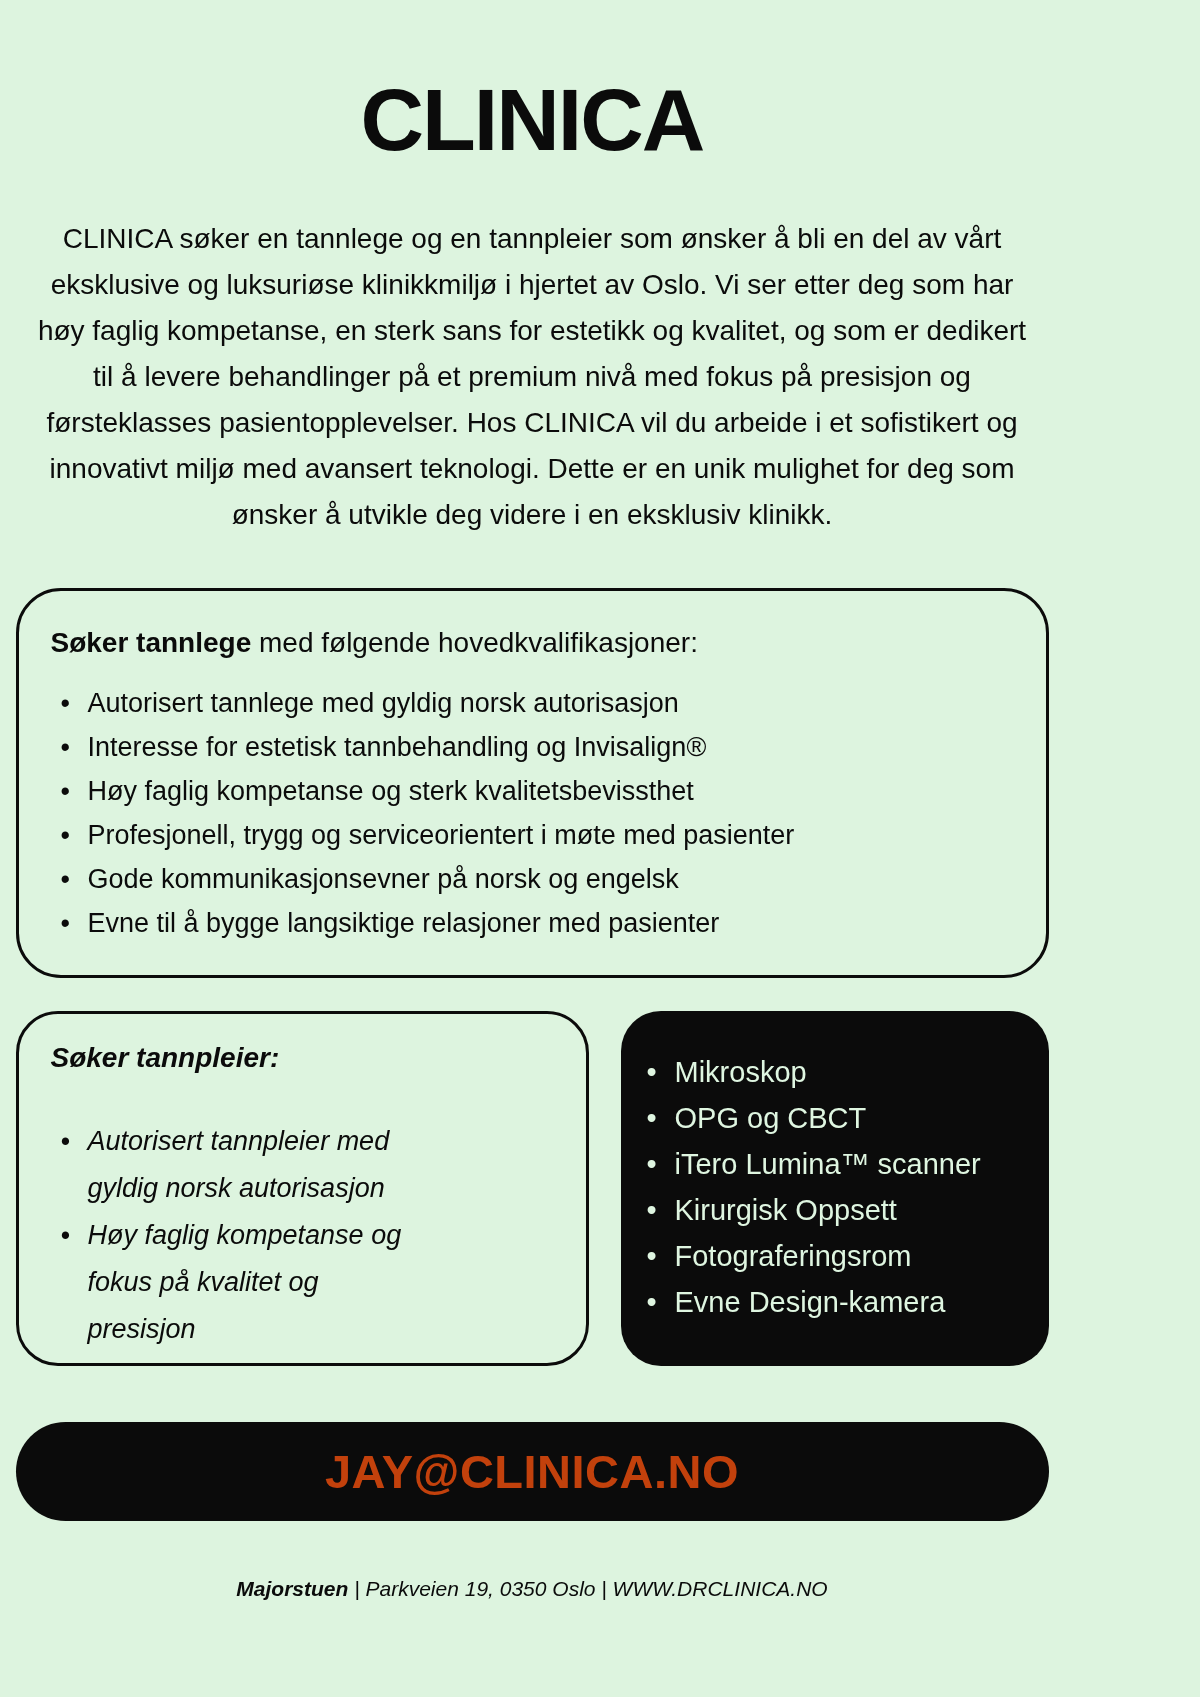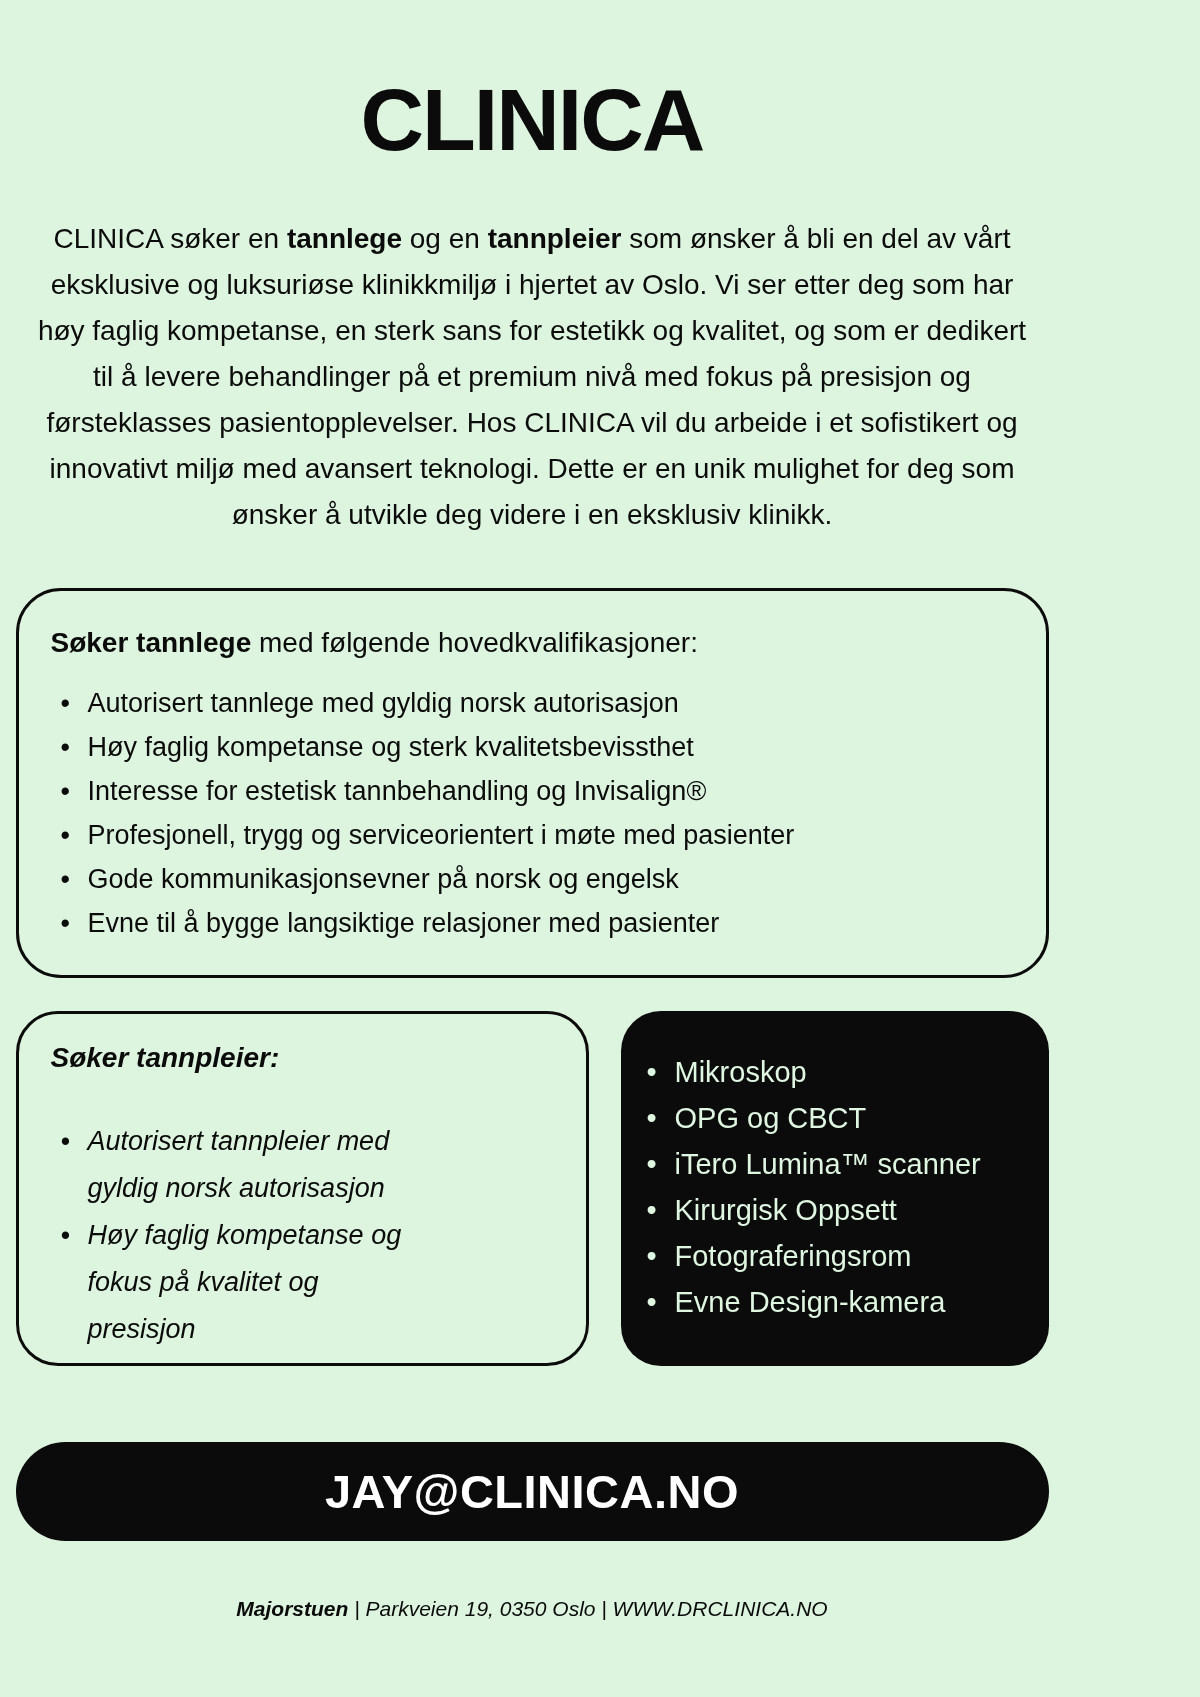--- a/index.html
+++ b/index.html
@@ -19,21 +19,21 @@
     font-size:88px;line-height:1;
     font-weight:bold;letter-spacing:-2px;
   }
 
   
   .intro{
     width:1000px;margin:52px auto 0;
     font-size:28px;line-height:46px;
     text-align:center;
   }
-  .intro strong{font-weight:bold;}
+  .intro strong{font-weight:normal;}
 
   
   .box{box-sizing:border-box;}
   .outline{
     border:3.5px solid #0b0b0b;
     background:transparent;
   }
   .box h2{
     margin:0;
     font-size:28px;line-height:36px;
@@ -86,22 +86,22 @@
   .box-equipment ul li{
     padding-left:24px;
     font-size:29px;line-height:46px;
     white-space:nowrap;
   }
   .box-equipment ul li::before{left:-4px;}
 
   
   .pill{
     width:1033px;height:99px;
-    margin:76px auto 0;
-    background:#0b0b0b;color:#ffffff;
+    margin:56px auto 0;
+    background:#0b0b0b;color:#c2410c;
     border-radius:52px;
     display:flex;align-items:center;justify-content:center;
     cursor:pointer;
   }
   .pill span{
     font-size:47px;font-weight:bold;letter-spacing:0.5px;
   }
 
   
   .footer{
@@ -117,22 +117,22 @@
 <div class="page">
 
   <h1 class="logo">CLINICA</h1>
 
   <p class="intro"><span>CLINICA søker en </span><strong>tannlege</strong><span> og en </span><strong>tannpleier</strong><span> som ønsker å bli en del av vårt eksklusive og luksuriøse klinikkmiljø i hjertet av Oslo. Vi ser etter deg som har høy faglig kompetanse, en sterk sans for estetikk og kvalitet, og som er dedikert til å levere behandlinger på et premium nivå med fokus på presisjon og førsteklasses pasientopplevelser. Hos CLINICA vil du arbeide i et sofistikert og innovativt miljø med avansert teknologi. Dette er en unik mulighet for deg som ønsker å utvikle deg videre i en eksklusiv klinikk.</span></p>
 
   <section class="box outline box-dentist">
     <h2><strong>Søker tannlege</strong><span> med følgende hovedkvalifikasjoner:</span></h2>
     <ul>
         <li>Autorisert tannlege med gyldig norsk autorisasjon</li>
+        <li>Interesse for estetisk tannbehandling og Invisalign®</li>
         <li>Høy faglig kompetanse og sterk kvalitetsbevissthet</li>
-        <li>Interesse for estetisk tannbehandling og Invisalign®</li>
         <li>Profesjonell, trygg og serviceorientert i møte med pasienter</li>
         <li>Gode kommunikasjonsevner på norsk og engelsk</li>
         <li>Evne til å bygge langsiktige relasjoner med pasienter</li>
       </ul>
   </section>
 
   <div class="row">
     <section class="box outline box-hygienist">
       <h2>Søker tannpleier:</h2>
       <ul>

